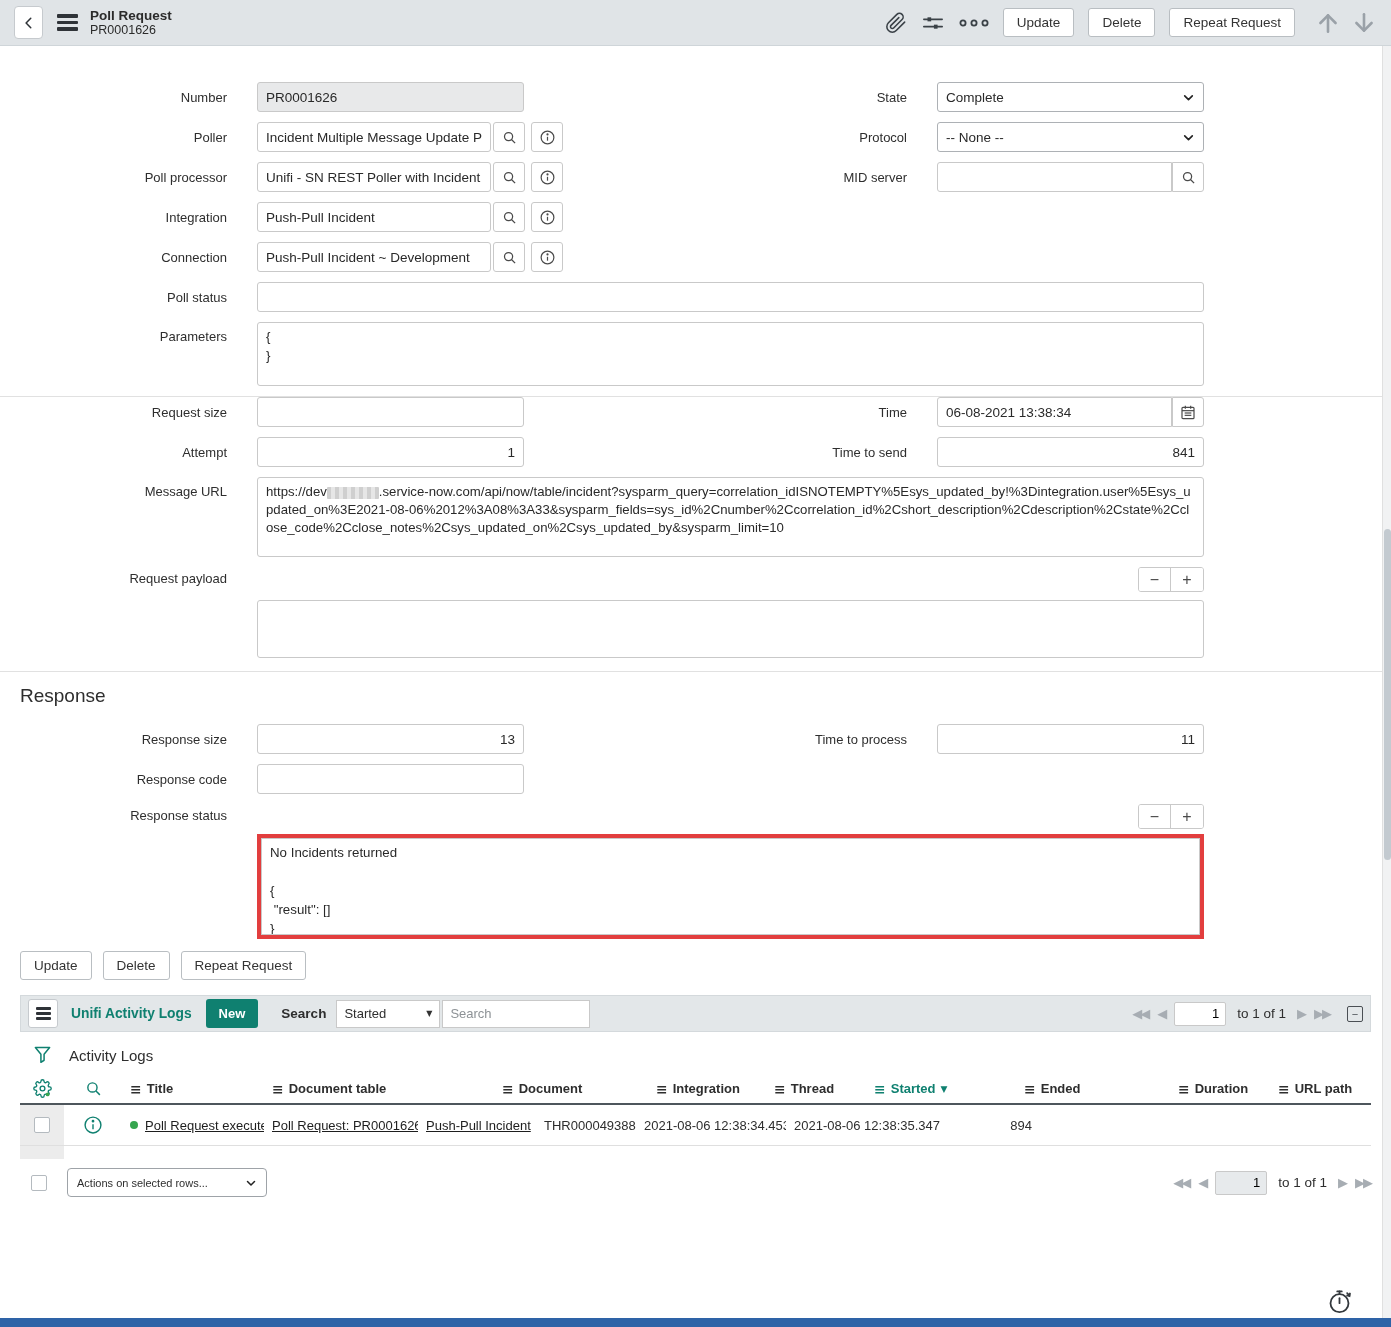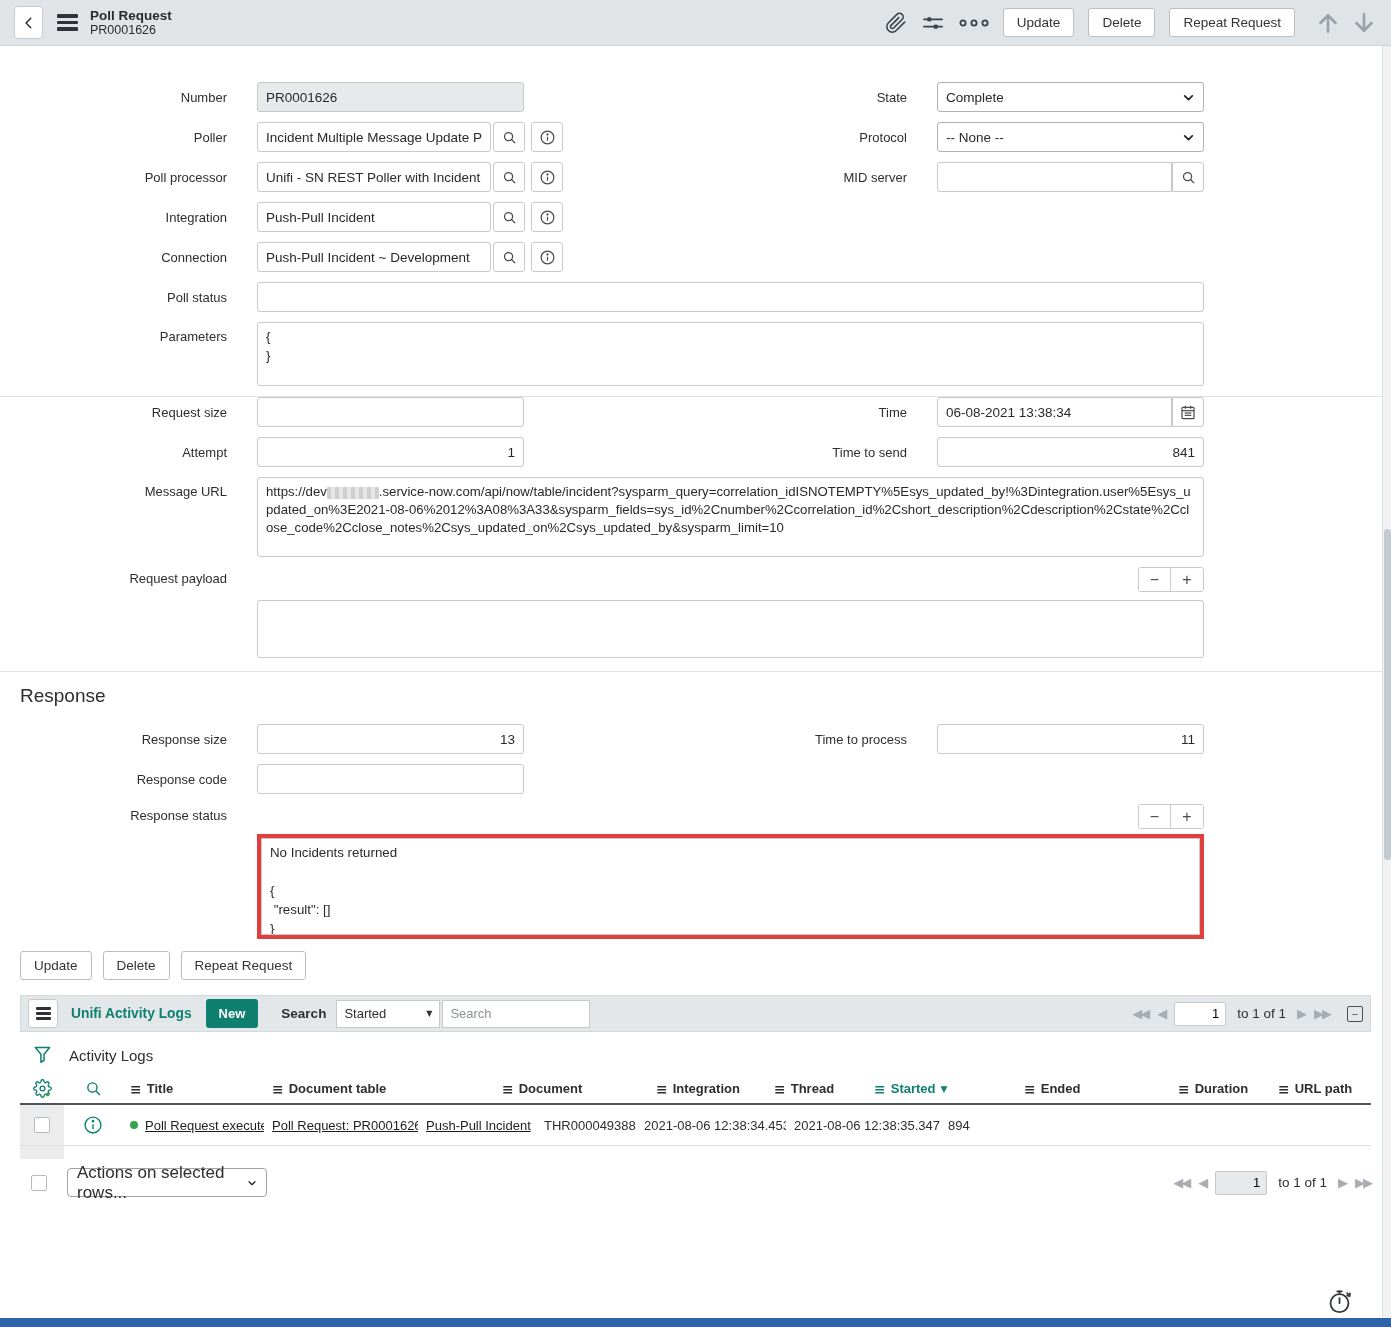--- a/index.html
+++ b/index.html
@@ -124,35 +124,35 @@
   .crumb-txt{font-size:15px;color:#2e2e2e;}
   
   .tbl{margin-top:8px;font-size:13px;}
   .thead{display:flex;align-items:center;height:31px;border-bottom:2px solid #4e565c;}
   .trow{display:flex;align-items:center;height:41px;border-bottom:1px solid #dfdfdf;background:#fff;}
   .c{padding:0 8px;overflow:hidden;white-space:nowrap;flex:none;display:flex;align-items:center;height:100%;}
   .c0{width:44px;justify-content:center;padding:0;}
   .c1{width:58px;justify-content:center;}
   .c2{width:142px;} .c3{width:230px;} .c4{width:154px;} .c5{width:118px;}
   .c6{width:100px;} .c7{width:150px;} .c8{width:154px;}
-  .c9{width:100px;justify-content:flex-start;}
+  .c9{width:100px;justify-content:flex-end;}
   .c10{width:101px;}
   .hdr{font-weight:700;color:#2e2e2e;gap:5px;cursor:pointer;}
   .hdr .eq{font-family:"DejaVu Sans",sans-serif;font-weight:700;font-size:14px;}
   .hdr.sorted{color:var(--accent-teal);}
   .hdr.sorted .tri{font-family:"DejaVu Sans",sans-serif;font-size:9px;color:var(--accent-teal);}
   .cbcell{background:#ececec;}
   .cb{appearance:none;-webkit-appearance:none;width:16px;height:16px;border:1px solid #b4babf;border-radius:2px;background:#fff;margin:0;cursor:pointer;}
   .dot{width:8px;height:8px;border-radius:50%;background:var(--status-green);margin-right:7px;flex:none;}
   .lnk{color:#1e1e1e;text-decoration:underline;cursor:pointer;}
   .stub{width:44px;height:13px;background:#ececec;}
   .list-footer{display:flex;align-items:center;margin-top:9px;padding-left:11px;}
   .act-sel{
     width:200px;height:29px;background:#fff;border:1px solid #9ea3a8;border-radius:4px;margin-left:20px;
-    display:flex;align-items:center;justify-content:space-between;padding:0 9px;font-size:17px;color:#2e2e2e;cursor:pointer;
+    display:flex;align-items:center;justify-content:space-between;padding:0 9px;font-size:11px;color:#2e2e2e;cursor:pointer;
   }
   
   .stopwatch{position:absolute;right:38px;bottom:12px;cursor:pointer;}
   .scrollbar{position:absolute;top:46px;bottom:9px;right:0;width:9px;background:#f1f2f3;border-left:1px solid #e0e0e0;}
   .scroll-thumb{position:absolute;left:1px;width:7px;top:38%;height:26%;background:#c3cad0;border-radius:4px;}
   .bottombar{position:absolute;left:0;right:0;bottom:0;height:9px;background:var(--bottom-bar-blue);}
   svg{display:block;}
 </style>
 </head>
 <body>

